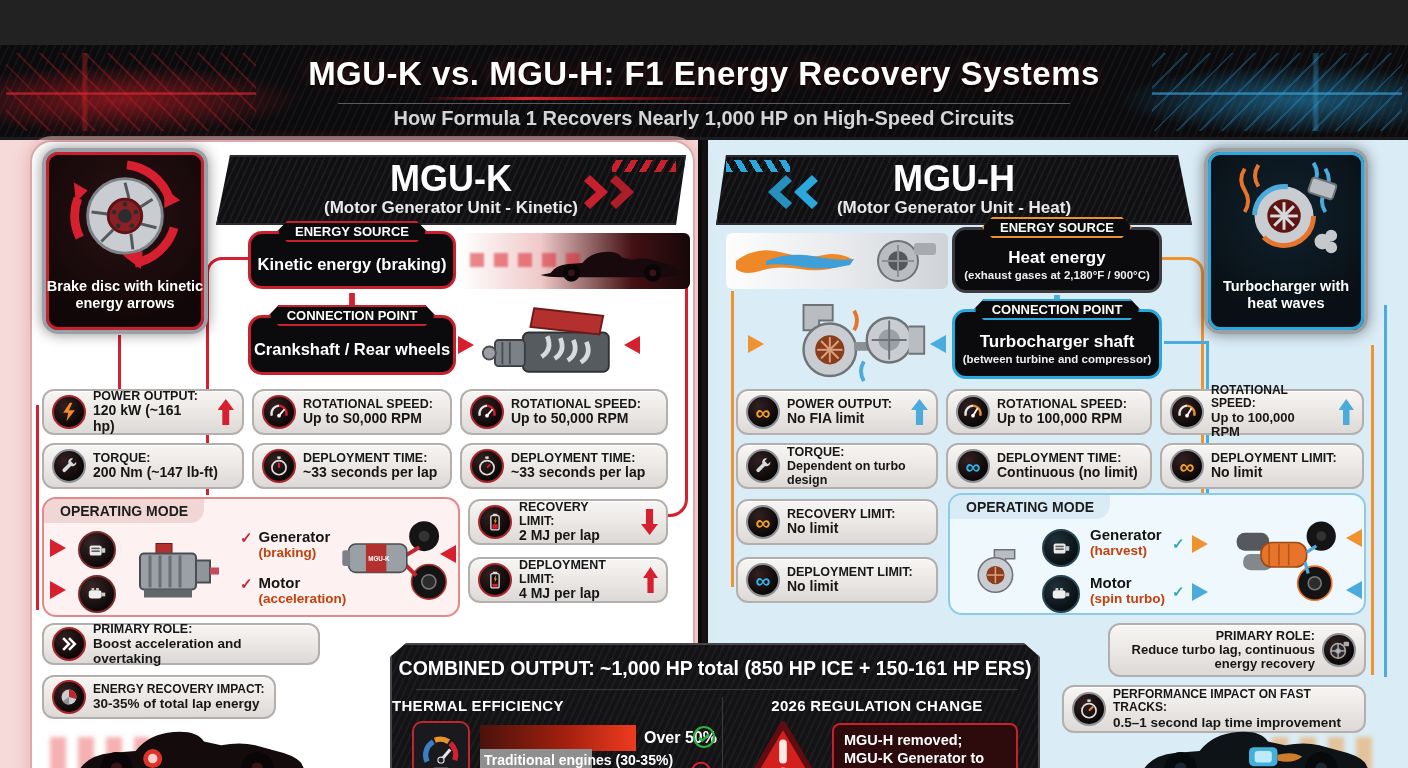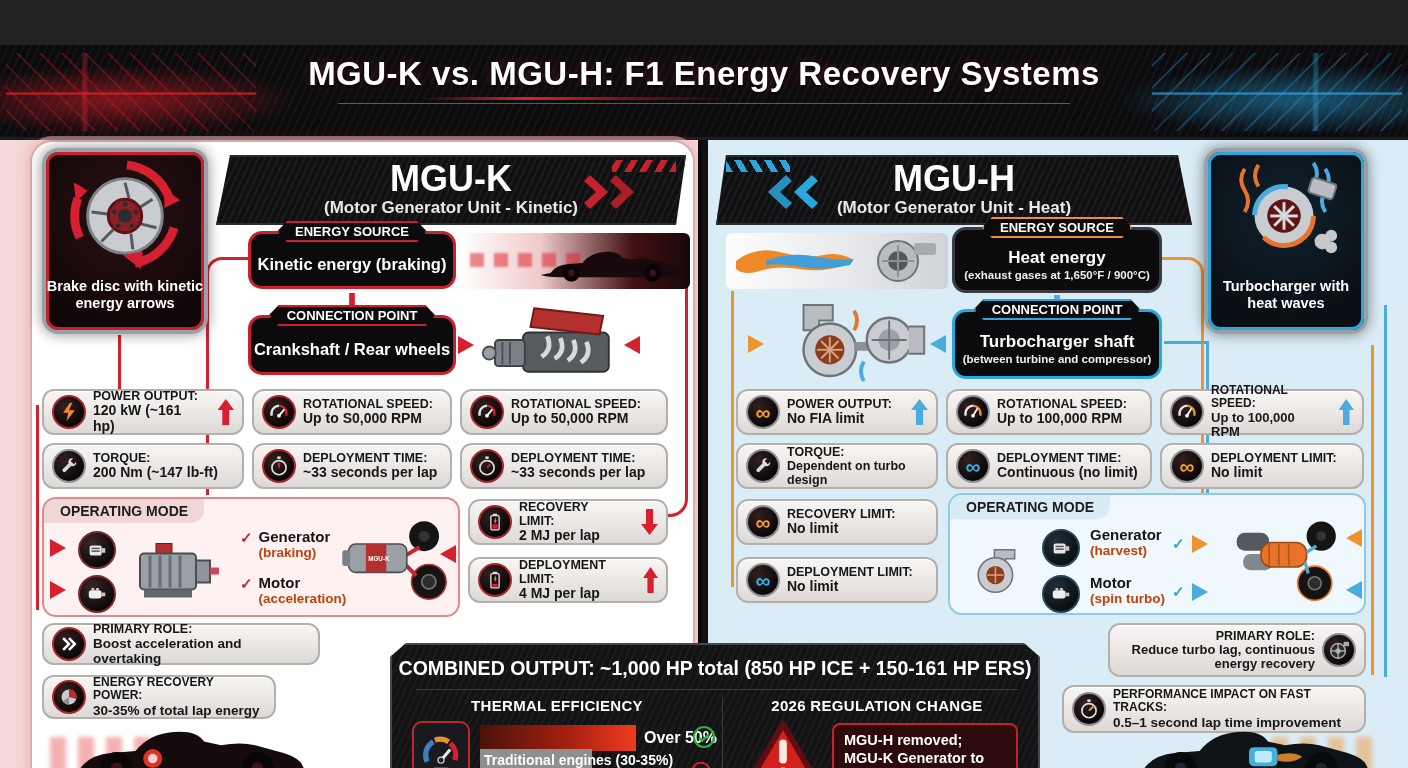--- a/index.html
+++ b/index.html
@@ -142,20 +142,21 @@
 <body>
 
 <div id="canvas">
 
   <header class="abs tophead">
     <div class="circ-l"></div>
     <div class="circ-r"></div>
     <h1>MGU-K vs. MGU-H: F1 Energy Recovery Systems</h1>
     <div class="redline"></div>
     <div class="subdiv"></div>
+    <h2>How Formula 1 Recovers Nearly 1,000 HP on High-Speed Circuits</h2>
   </header>
 
   <section class="abs panel panel-k"></section>
 
   <div class="abs tube" style="left:36px;top:360px;width:3px;height:205px;border-left-width:3px;"></div>
   <div class="abs tube" style="left:118px;top:290px;width:3px;height:54px;border-left-width:3px;"></div>
   <div class="abs tube" style="left:206px;top:212px;width:42px;height:238px;border-left-width:3px;border-top-width:3px;border-top-left-radius:16px;"></div>
   <div class="abs tube" style="left:650px;top:214px;width:38px;height:258px;border-right-width:3px;border-bottom-width:3px;border-bottom-right-radius:18px;"></div>
 
   <div class="abs iconcard" style="left:42px;top:103px;width:166px;height:186px;">
@@ -436,21 +437,21 @@
 
   <div class="abs badge" style="left:42px;top:630px;width:234px;height:44px;">
     <span class="ic ring-red">
       <svg width="20" height="20" viewBox="0 0 24 24">
           <circle cx="12" cy="12" r="9" fill="#c9ccd0"></circle>
           <path d="M12 12 L12 3 A9 9 0 0 1 20.6 14.5 Z" fill="#c0272d"></path>
           <path d="M12 12 L4.5 17 A9 9 0 0 0 12 21Z" fill="#8d9094"></path>
         </svg>
       </span>
     <span class="txt">
-        <div class="lab" style="font-size:12px;">ENERGY RECOVERY POWER:</div>
+        <div class="lab" style="font-size:12px;">ENERGY RECOVERY IMPACT:</div>
       <div class="val" style="font-size:13.5px;">30-35% of total lap energy</div>
       </span>
   </div>
 
   <div class="abs" style="left:50px;top:666px;width:270px;height:82px;">
     <div class="abs" style="left:0;top:26px;width:150px;height:36px;background:repeating-linear-gradient(90deg,rgba(230,60,60,.4) 0 16px,transparent 16px 28px);filter:blur(2px);"></div>
     <svg class="abs" style="left:10px;top:2px;" width="250" height="76" viewBox="0 0 260 80">
       <path d="M2 62 L20 58 Q30 44 52 42 L78 40 Q92 22 118 20 Q142 18 150 30 L168 34 Q188 30 204 34 L226 40 Q244 44 252 52 L256 60 Q240 66 224 66 L38 66 Q16 66 2 62 Z" fill="#140b0d"></path>
       <circle cx="58" cy="58" r="17" fill="#0a0607"></circle>
         <circle cx="206" cy="58" r="17" fill="#0a0607"></circle>
@@ -521,21 +522,21 @@
           <line x1="172" y1="12" x2="172" y2="44"></line>
           <line x1="156" y1="28" x2="188" y2="28"></line>
         </g>
       <rect x="188" y="10" width="22" height="12" rx="3" fill="#a7abaf"></rect>
     </svg>
   </div>
 
   <div class="abs blackbox bb-red" style="left:952px;top:182px;width:210px;height:66px;border-color:#3b3b40;">
     <div class="hexlab hl-orange">ENERGY SOURCE</div>
     <div class="bb-val">Heat energy</div>
-    <div class="bb-sub">(exhaust gases at 1,650°F / 900°C)</div>
+    <div class="bb-sub">(exhaust gases at 2,180°F / 900°C)</div>
   </div>
 
   <div class="abs flowarrow" style="left:1049px;top:250px;background:#4aabdc;"></div>
 
   <div class="abs blackbox bb-blue" style="left:952px;top:264px;width:210px;height:70px;">
     <div class="hexlab hl-blue">CONNECTION POINT</div>
     <div class="bb-val">Turbocharger shaft</div>
     <div class="bb-sub">(between turbine and compressor)</div>
   </div>
 
@@ -762,21 +763,21 @@
   </div>
 
   <div class="abs vdivider"></div>
 
   <section class="abs combined">
     <div class="ctitle">COMBINED OUTPUT: ~1,000 HP total (850 HP ICE + 150-161 HP ERS)</div>
     <div class="cline"></div>
     <div class="cvdiv"></div>
     <div class="bline"></div>
 
-    <div class="abs colhead" style="left:0;top:52px;width:330px;text-align:center;">THERMAL EFFICIENCY</div>
+    <div class="abs colhead" style="left:0;top:52px;width:330px;">THERMAL EFFICIENCY</div>
     <div class="abs gaugecard" style="left:20px;top:76px;">
       <svg width="46" height="50" viewBox="0 0 60 60">
         <path d="M12 40 A20 20 0 0 1 20 14" stroke="#3a7fc1" stroke-width="7" fill="none"></path>
         <path d="M22 12 A20 20 0 0 1 40 14" stroke="#e8922c" stroke-width="7" fill="none"></path>
         <path d="M42 16 A20 20 0 0 1 48 38" stroke="#d6202f" stroke-width="7" fill="none"></path>
         <line x1="30" y1="38" x2="42" y2="24" stroke="#e8e8e8" stroke-width="4"></line>
         <circle cx="30" cy="38" r="4" fill="#222" stroke="#ddd" stroke-width="1.5"></circle>
         <rect x="20" y="48" width="20" height="7" rx="2" fill="#2c2c30" stroke="#777"></rect>
       </svg>
     </div>

